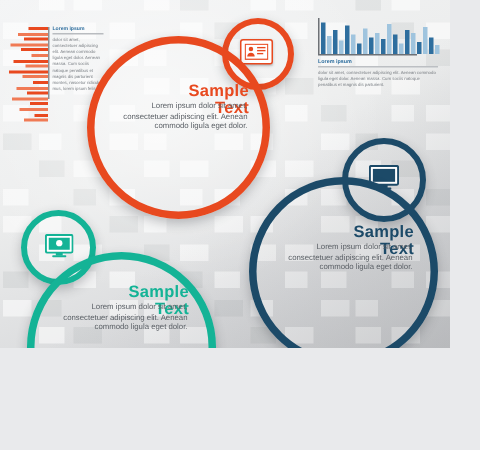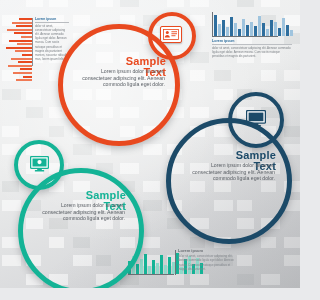--- a/index.html
+++ b/index.html
@@ -1,21 +1,21 @@
 <!DOCTYPE html>
 <html><head>
 <meta charset="utf-8">
 <style>
   html,body{margin:0;padding:0;}
   body{
     width:300px;height:300px;overflow:hidden;
     font-family:"Liberation Sans", sans-serif;
     background:#e9eaec;
   }
-  #stage{position:relative;width:300px;height:288px;overflow:hidden;
+  #stage{position:relative;width:300px;height:232px;overflow:hidden;
     background:linear-gradient(160deg,#f3f4f5 0%,#eceded 42%,#d9dadc 78%,#cfd0d2 100%);}
 
   
   .mosaic{position:absolute;inset:0;overflow:hidden;}
   .mblock{position:absolute;background:rgba(255,255,255,.55);}
   .mdark{position:absolute;background:rgba(120,124,128,.10);}
   .vig{position:absolute;inset:0;
     background:radial-gradient(ellipse at 35% 30%, rgba(255,255,255,.55) 0%, rgba(255,255,255,0) 55%),
                linear-gradient(to bottom right, rgba(255,255,255,0) 55%, rgba(130,133,137,.30) 100%);}
 

